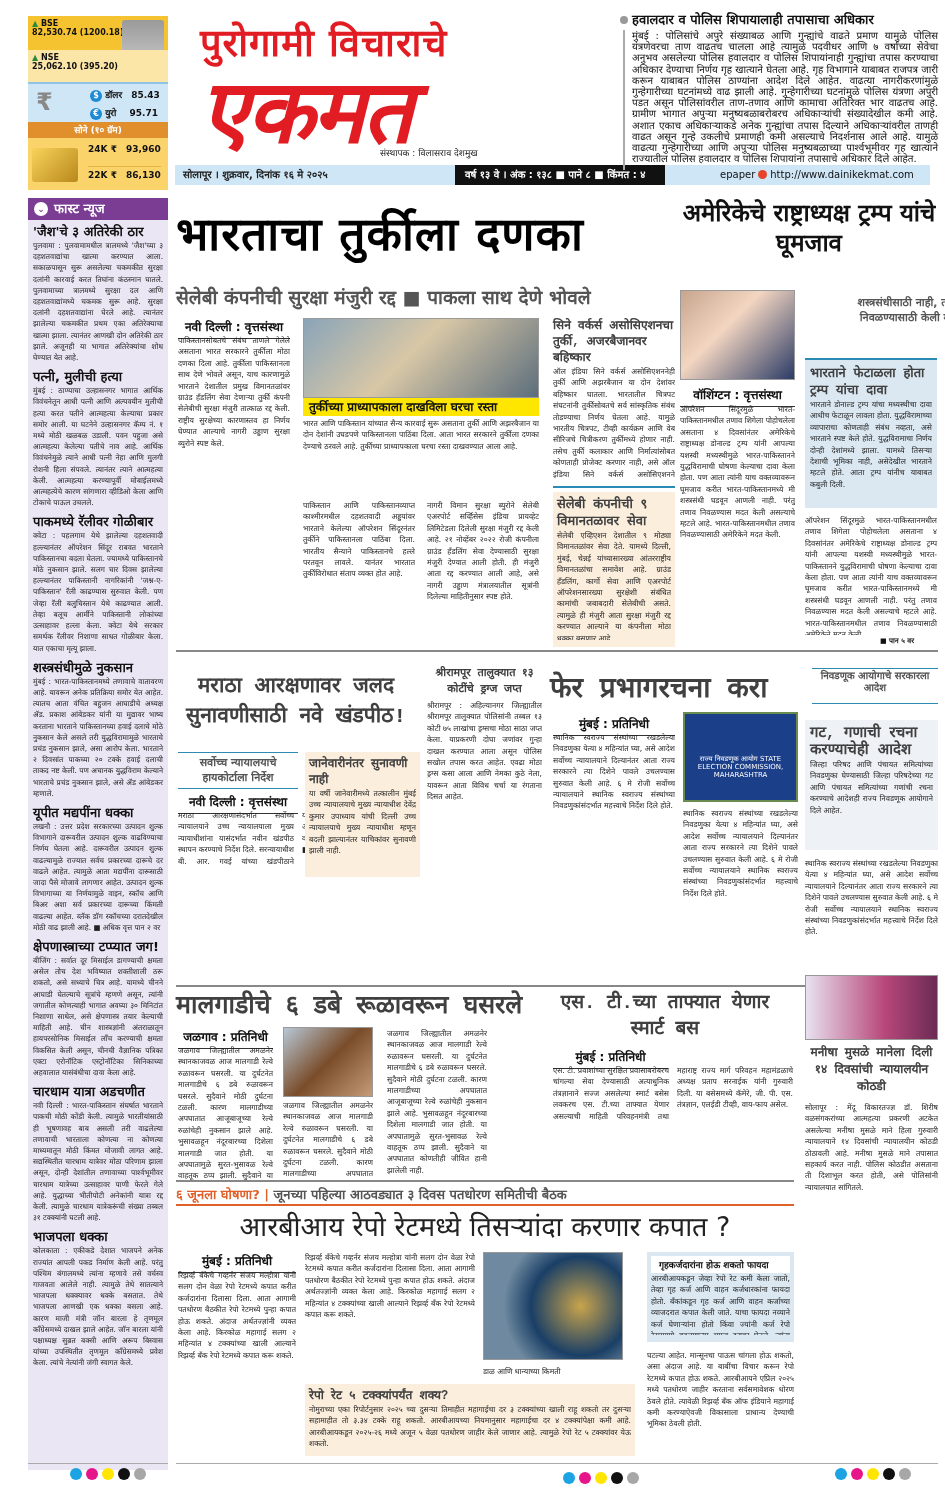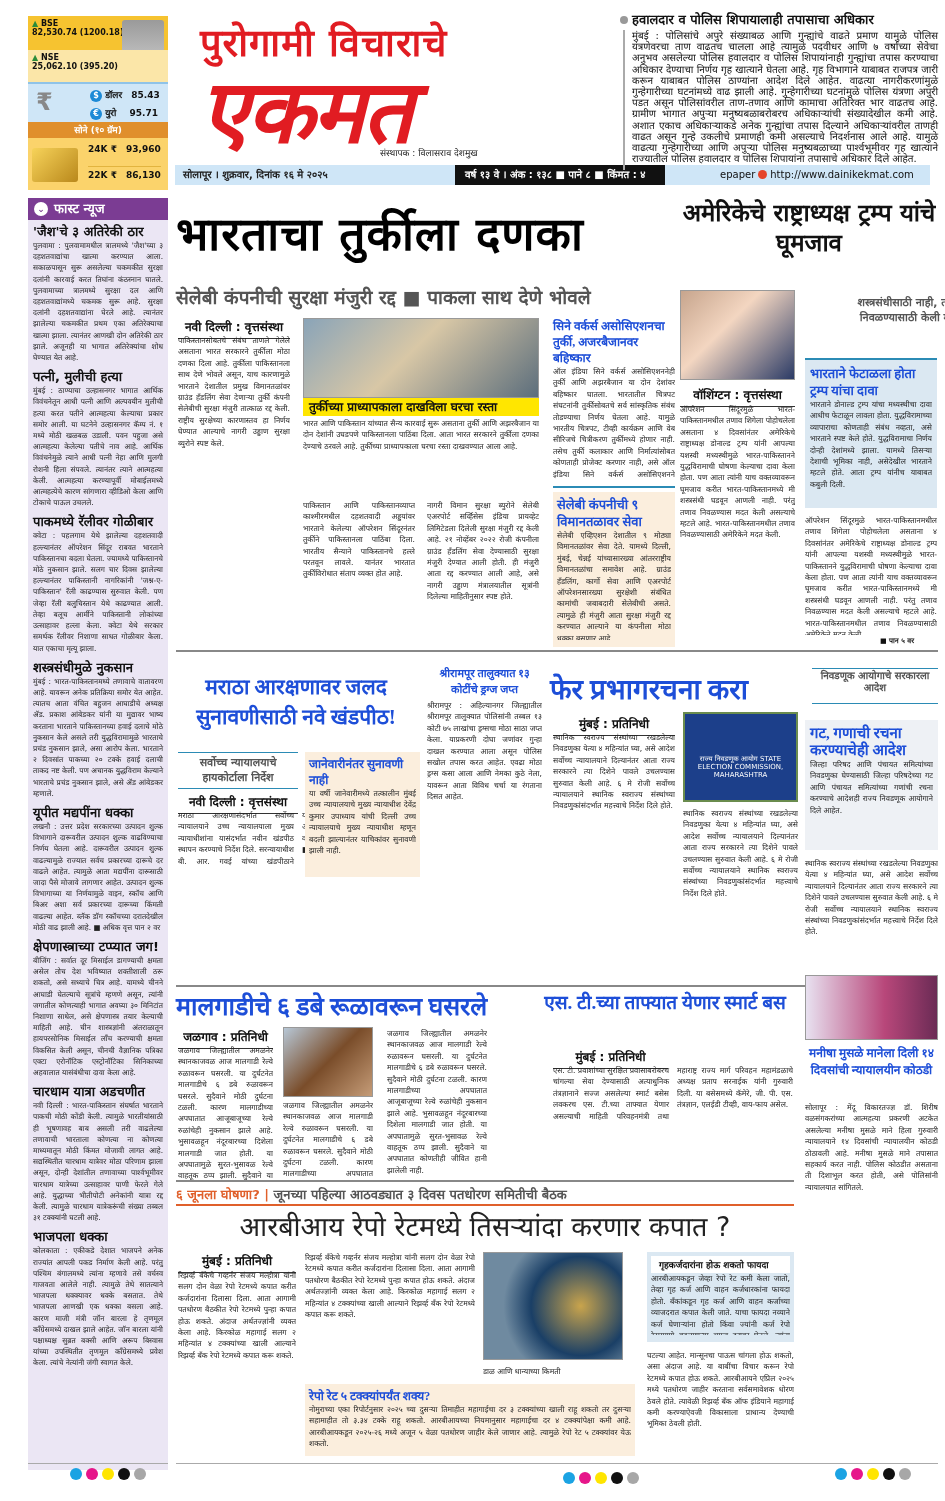--- a/index.html
+++ b/index.html
@@ -1,19 +1,19 @@
 <!DOCTYPE html>
 <html><head>
 <meta charset="utf-8">
 <style>
 *{box-sizing:border-box;margin:0;padding:0}
 body{width:945px;height:1501px;background:#fff;font-family:"DejaVu Sans",sans-serif;color:#111;position:relative;overflow:hidden}
 .abs{position:absolute}
 .body-text{font-size:7.6px;line-height:11.4px;color:#222;text-align:justify;overflow:hidden}
-.hl{font-family:Liberation Serif, serif;font-weight:bold;color:#1d4ed8}
+.hl{font-family:Liberation Mono, monospace;font-weight:bold;color:#404040}
 .rule{background:#333;height:1px}
 
 #market{left:28px;top:12px;width:140px;height:178px}
 .mkt-row{position:absolute;left:0;width:140px;font-size:8px;font-weight:bold}
 .bse{top:4px;height:34px;background:#f6c330;padding:3px 4px}
 .nse{top:38px;height:32px;background:#fbe6a8;padding:3px 4px}
 .fx{top:70px;height:40px;background:#cfe6f7;border-top:2px solid #8fc3e8}
 .gold-hd{top:110px;height:16px;background:#e08f2c;color:#fff;text-align:center;font-size:9px;line-height:16px}
 .gold-body{top:126px;height:52px;background:#fbd36b}
 .up{color:#2a8c3a}

